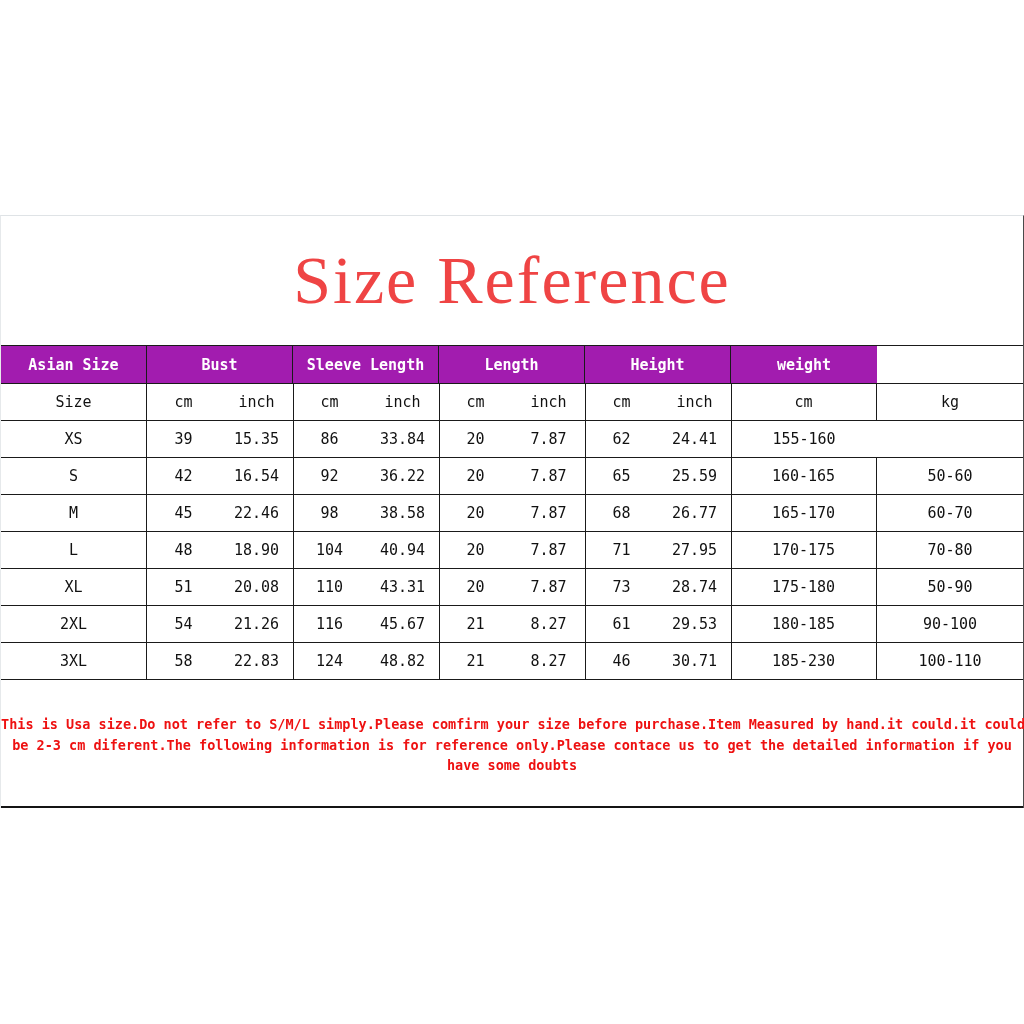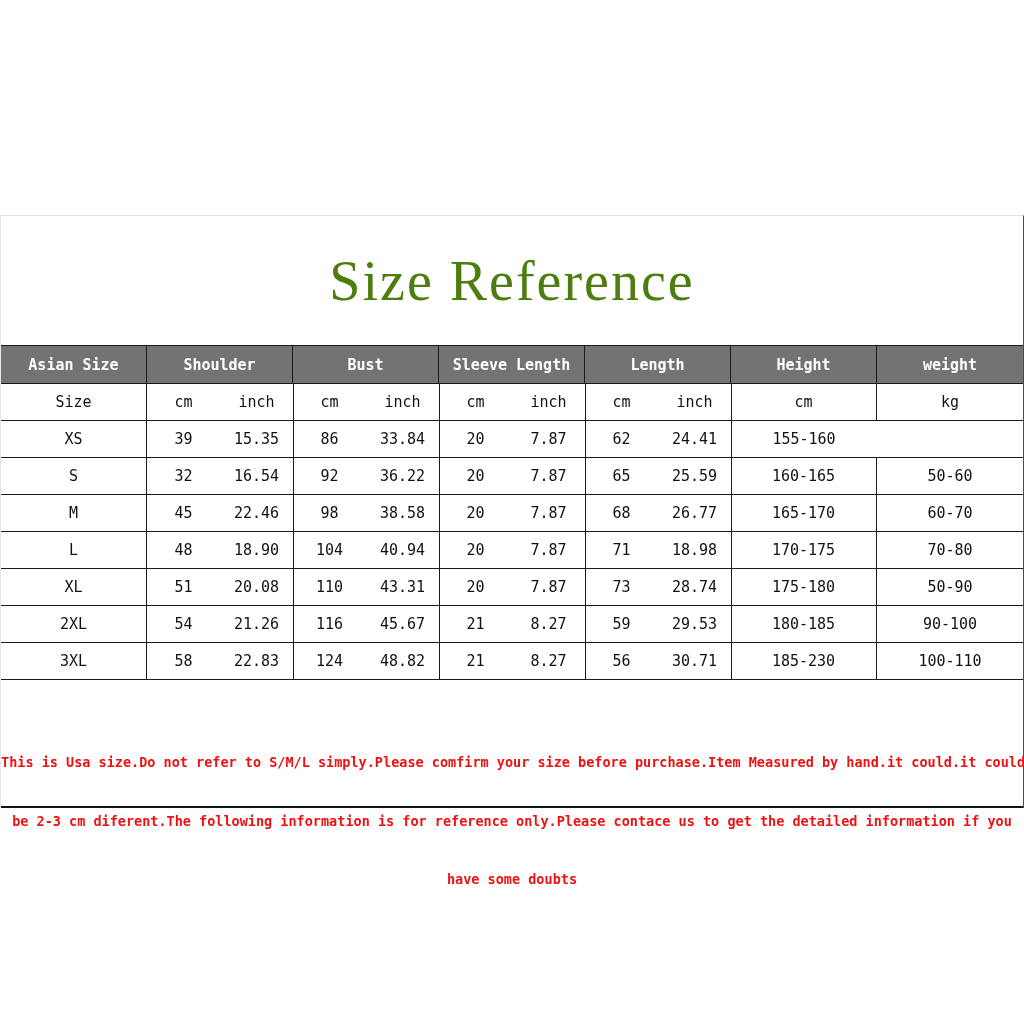--- a/index.html
+++ b/index.html
@@ -14,62 +14,61 @@
     border-top: 1px solid #dfe3e6;
     border-left: 1px solid #e6e9eb;
     border-right: 1px solid #4a4a4a;
     background: #ffffff;
   }
   .title-area {
     height: 129px; display: flex; align-items: center; justify-content: center;
   }
   .title {
     font-family: "Liberation Serif", "DejaVu Serif", serif;
-    font-size: 56px; letter-spacing: 2px; color: #4d7c0f; white-space: nowrap;
+    font-size: 68px; letter-spacing: 2px; color: #ef4444; white-space: nowrap;
   }
   .size-table { width: 100%; border-top: 1px solid #1a1a1a; }
   .tr {
     display: grid; grid-template-columns: repeat(7, 1fr);
     border-bottom: 1px solid #1a1a1a;
   }
   .tr .td {
     display: flex; align-items: center; justify-content: center;
     height: 36px; font-size: 15px;
     border-right: 1px solid #1a1a1a;
     overflow: hidden; white-space: nowrap;
   }
   .tr .td:last-child { border-right: none; text-align: right; }
   .tr.header-row .td {
-    height: 37px; background: #737373; color: #ffffff; font-weight: bold;
+    height: 37px; background: #a21caf; color: #ffffff; font-weight: bold;
   }
   .pair { display: flex; width: 100%; }
   .pair span { flex: 1; text-align: center; }
   .notice {
     box-sizing: border-box; height: 128px;
     border-bottom: 2px solid #141414;
     padding-top: 34px;
     text-align: center;
     color: #ee1111; font-weight: bold; font-size: 13.5px; line-height: 20.5px;
   }
-  .notice div { white-space: nowrap; margin-top: 38px; }
+  .notice div { white-space: nowrap; }
 </style>
 </head>
 <body>
 
 <div class="content-box">
 
   <div class="title-area">
     <div class="title">Size Reference</div>
   </div>
 
   <div class="size-table">
 
     <div class="tr header-row">
       <div class="td">Asian Size</div>
-      <div class="td">Shoulder</div>
       <div class="td">Bust</div>
       <div class="td">Sleeve Length</div>
       <div class="td">Length</div>
       <div class="td">Height</div>
       <div class="td">weight</div>
     </div>
 
     <div class="tr">
       <div class="td">Size</div>
       <div class="td pair">
@@ -109,21 +108,21 @@
       <div class="td pair">
           <span>62</span>
           <span>24.41</span>
         </div>
       <div class="td">155-160</div>
     </div>
 
     <div class="tr">
       <div class="td">S</div>
       <div class="td pair">
-          <span>32</span>
+          <span>42</span>
           <span>16.54</span>
         </div>
       <div class="td pair">
           <span>92</span>
           <span>36.22</span>
         </div>
       <div class="td pair">
           <span>20</span>
           <span>7.87</span>
         </div>
@@ -166,21 +165,21 @@
       <div class="td pair">
           <span>104</span>
           <span>40.94</span>
         </div>
       <div class="td pair">
           <span>20</span>
           <span>7.87</span>
         </div>
       <div class="td pair">
           <span>71</span>
-          <span>18.98</span>
+          <span>27.95</span>
         </div>
       <div class="td">170-175</div>
       <div class="td">70-80</div>
     </div>
 
     <div class="tr">
       <div class="td">XL</div>
       <div class="td pair">
           <span>51</span>
           <span>20.08</span>
@@ -209,21 +208,21 @@
         </div>
       <div class="td pair">
           <span>116</span>
           <span>45.67</span>
         </div>
       <div class="td pair">
           <span>21</span>
           <span>8.27</span>
         </div>
       <div class="td pair">
-          <span>59</span>
+          <span>61</span>
           <span>29.53</span>
         </div>
       <div class="td">180-185</div>
       <div class="td">90-100</div>
     </div>
 
     <div class="tr">
       <div class="td">3XL</div>
       <div class="td pair">
           <span>58</span>
@@ -231,21 +230,21 @@
         </div>
       <div class="td pair">
           <span>124</span>
           <span>48.82</span>
         </div>
       <div class="td pair">
           <span>21</span>
           <span>8.27</span>
         </div>
       <div class="td pair">
-          <span>56</span>
+          <span>46</span>
           <span>30.71</span>
         </div>
       <div class="td">185-230</div>
       <div class="td">100-110</div>
     </div>
 
   </div>
 
   <div class="notice">
     <div>This is Usa size.Do not refer to S/M/L simply.Please comfirm your size before purchase.Item Measured by hand.it could.it could</div>

